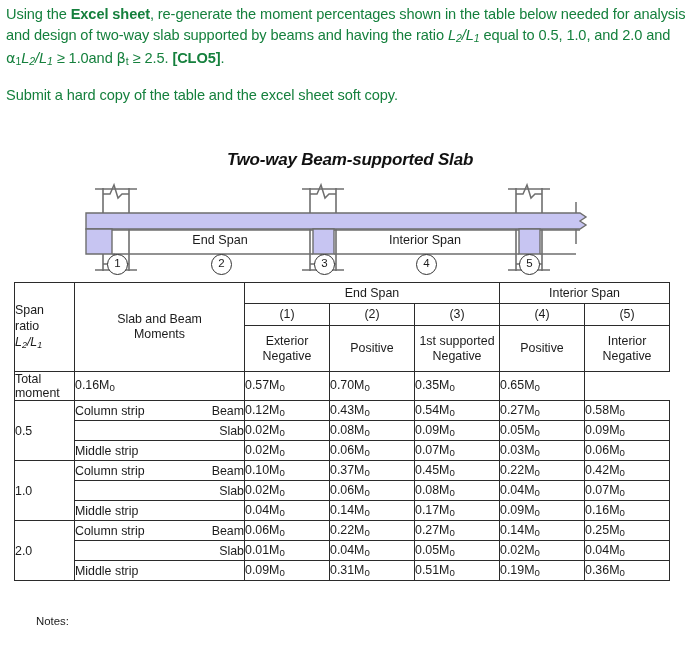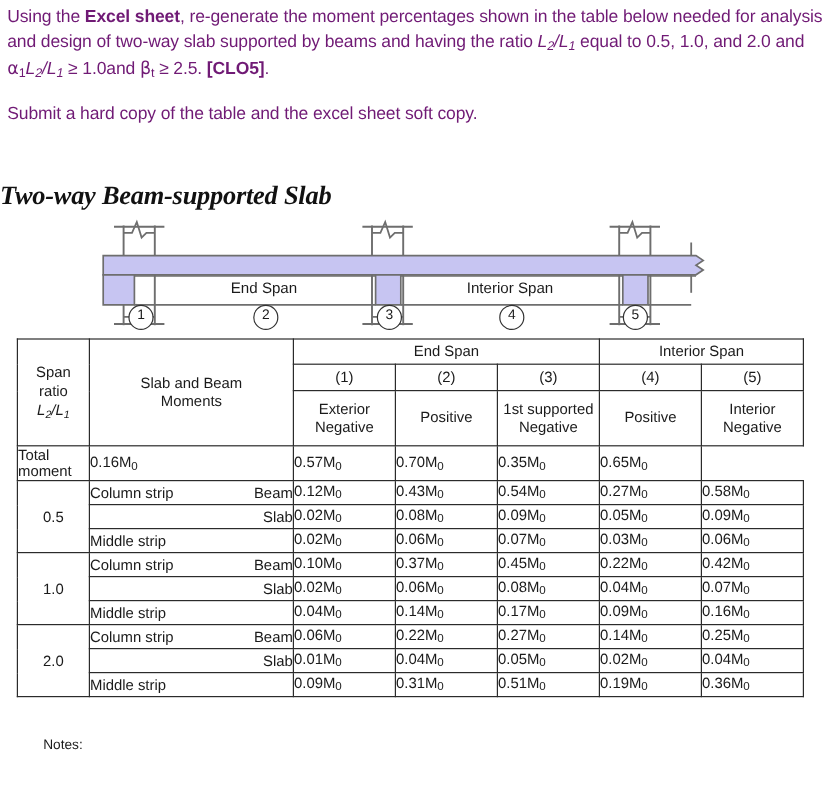--- a/index.html
+++ b/index.html
@@ -20,21 +20,21 @@
   .qblock {
     position: absolute;
     left: 6px;
     top: 4px;
     width: 684px;
   }
   .qpara {
     font-size: 14.6px;
     line-height: 20.5px;
     letter-spacing: -0.1px;
-    color: #701a75;
+    color: #15803d;
     margin: 0;
   }
   .qpara.second {
     margin-top: 13px;
   }
   .b { font-weight: bold; }
   .it { font-style: italic; }
   .sub { font-size: 0.72em; vertical-align: -0.22em; }
   .gk { font-family: "DejaVu Sans", sans-serif; }
 
@@ -44,27 +44,26 @@
     left: 0;
     top: 150px;
     width: 700px;
     height: 130px;
   }
   .fig-title {
     position: absolute;
     left: 0;
     top: 0;
     width: 700px;
-    text-align: left;
-    font-size: 22px;
+    text-align: center;
+    font-size: 17px;
     font-style: italic;
     font-weight: bold;
     letter-spacing: -0.2px;
     color: #111;
-    font-family: Liberation Serif, serif;
   }
   .fig-svg {
     position: absolute;
     left: 0;
     top: 26px;
   }
   .span-label {
     position: absolute;
     font-size: 12.6px;
     color: #1b1b1b;
@@ -110,21 +109,21 @@
   .outer-top > td { border-top-width: 2px; }
   .grp-top > td { border-top-width: 2px; }
   .lastrow > td { border-bottom-width: 2px; }
   .c-span  { width: 60px;  text-align: center; }
   .c-desc  { width: 170px; }
   .c-num   { width: 85px;  text-align: center; }
   .hdr-cell { text-align: center; line-height: 15px; }
   .hdr-grp { height: 20px; }
   .hdr-no  { height: 21px; }
   .hdr-name { height: 45px; }
-  .span-ratio-cell { line-height: 16px; text-align: center; margin-left: 48px; }
+  .span-ratio-cell { line-height: 16px; text-align: left; margin-left: 48px; }
   .desc-pad { padding-left: 7px; }
   .desc-row { height: 19px; }
   .desc-beam { display: flex; justify-content: space-between; }
   .desc-beam .t1 { flex: 0 0 103px; }
   .val { height: 19px; }
   .m0 { font-size: 0.78em; vertical-align: -0.25em; }
 
   
   .notes {
     position: absolute;

